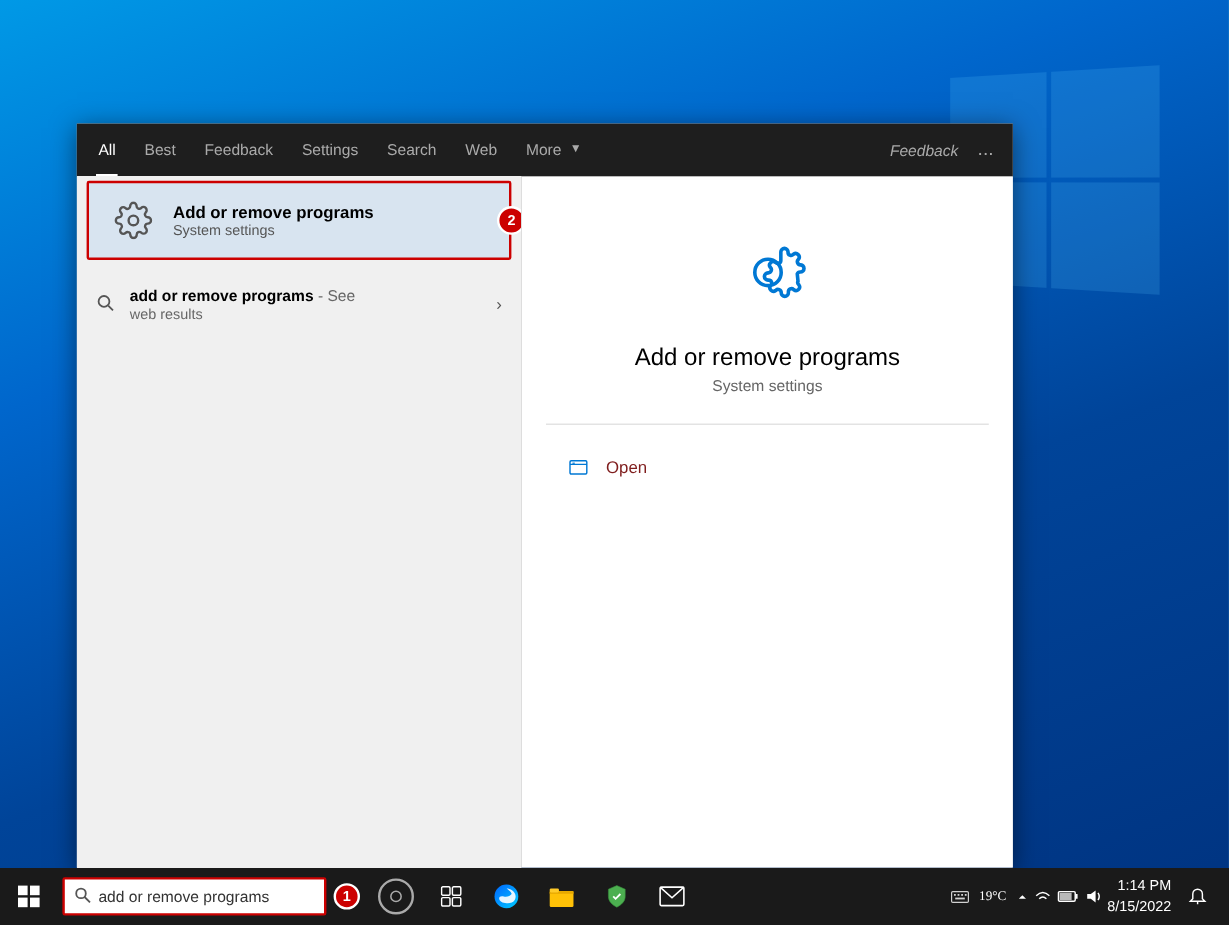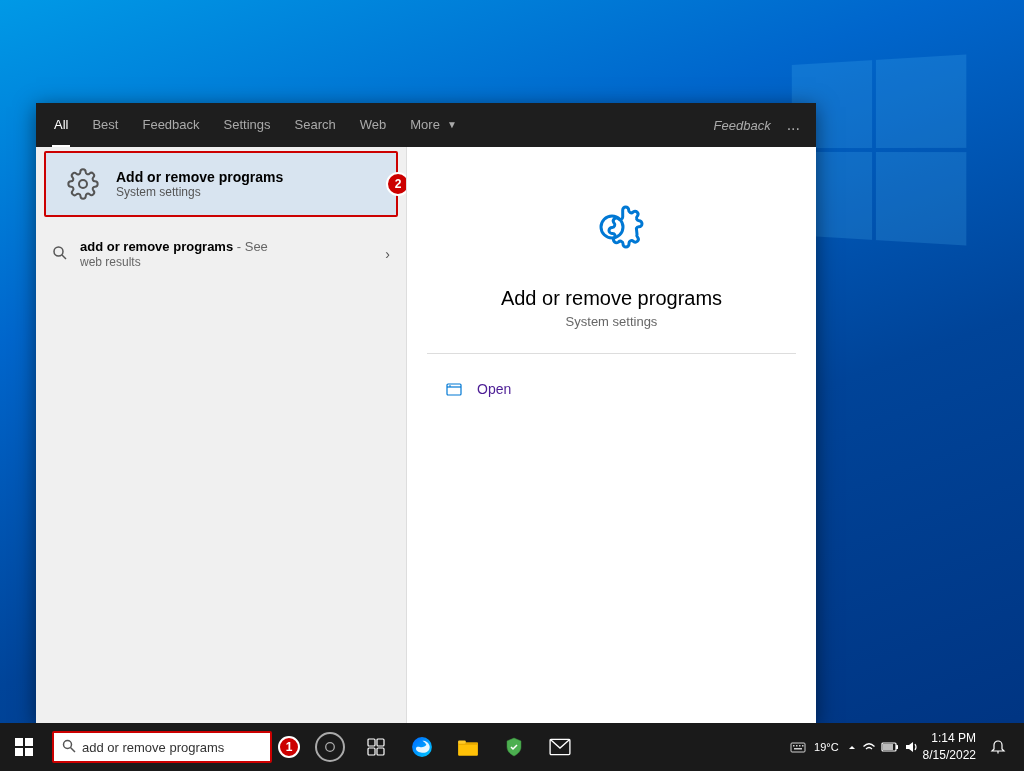--- a/index.html
+++ b/index.html
@@ -134,21 +134,21 @@
       display: flex;
       align-items: center;
       justify-content: center;
       cursor: pointer;
     }
 
     
     .start-menu {
       position: absolute;
       bottom: 48px;
-      left: 36px;
+      left: 64px;
       width: 780px;
       height: 620px;
       background: #f0f0f0;
       display: flex;
       flex-direction: column;
       box-shadow: 0 4px 20px rgba(0,0,0,0.5);
       z-index: 50;
     }
 
     
@@ -371,21 +371,21 @@
       margin-right: 12px;
       color: #0078d4;
       font-size: 16px;
       display: flex;
       align-items: center;
       justify-content: center;
     }
 
     .action-label {
       font-size: 14px;
-      color: #4c1d95;
+      color: #7f1d1d;
     }
 
     .win-grid {
       display: grid;
       grid-template-columns: 1fr 1fr;
       grid-template-rows: 1fr 1fr;
       gap: 2px;
       width: 18px;
       height: 18px;
     }
@@ -613,21 +613,21 @@
 
         <svg viewBox="0 0 16 16" width="16" height="16" fill="white" opacity="0.8">
           <rect x="1" y="4" width="14" height="9" rx="1" fill="none" stroke="white" stroke-width="1"></rect>
           <rect x="3" y="6" width="1.5" height="1.5" fill="white"></rect>
           <rect x="6" y="6" width="1.5" height="1.5" fill="white"></rect>
           <rect x="9" y="6" width="1.5" height="1.5" fill="white"></rect>
           <rect x="12" y="6" width="1.5" height="1.5" fill="white"></rect>
           <rect x="4" y="9" width="8" height="1.5" fill="white"></rect>
         </svg>
 
-        <span style="color:white; font-size:11px; margin: 12px 4px;">19°C</span>
+        <span style="color:white; font-size:11px; margin: 12px 4px; font-family: Liberation Serif, serif;">19°C</span>
 
         <svg viewBox="0 0 10 10" width="10" height="10" fill="white">
           <path d="M2 7 L5 4 L8 7"></path>
         </svg>
 
         <svg viewBox="0 0 16 16" width="16" height="16" fill="none">
           <path d="M8 12 L8 12" stroke="white" stroke-width="2"></path>
           <path d="M5 10 Q8 7 11 10" stroke="white" stroke-width="1.2" fill="none"></path>
           <path d="M2.5 7.5 Q8 2 13.5 7.5" stroke="white" stroke-width="1.2" fill="none"></path>
         </svg>

